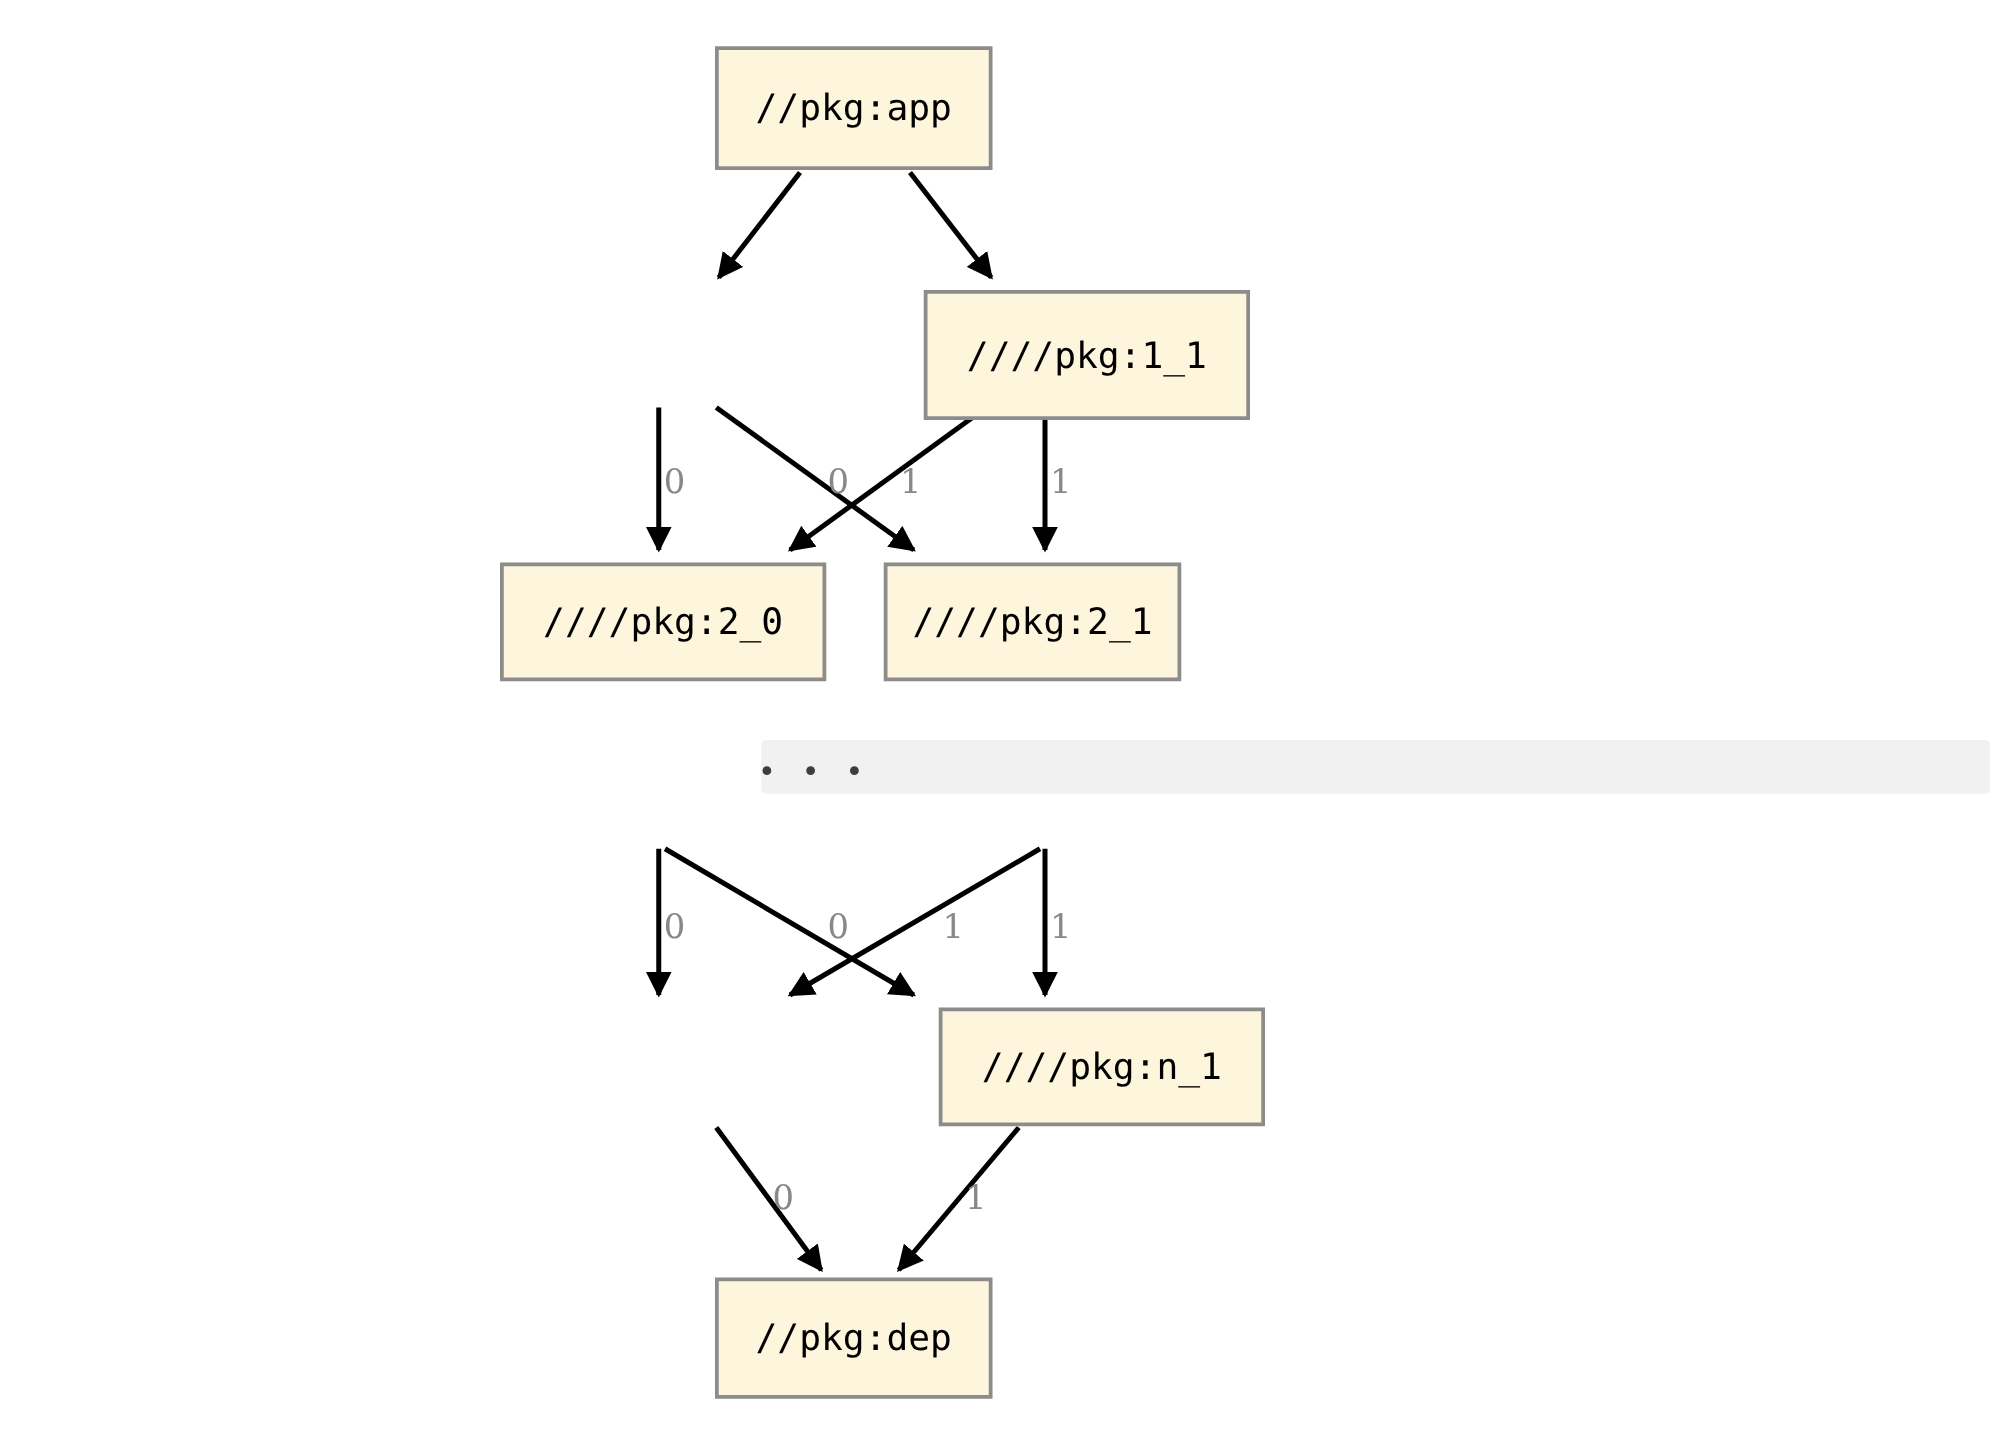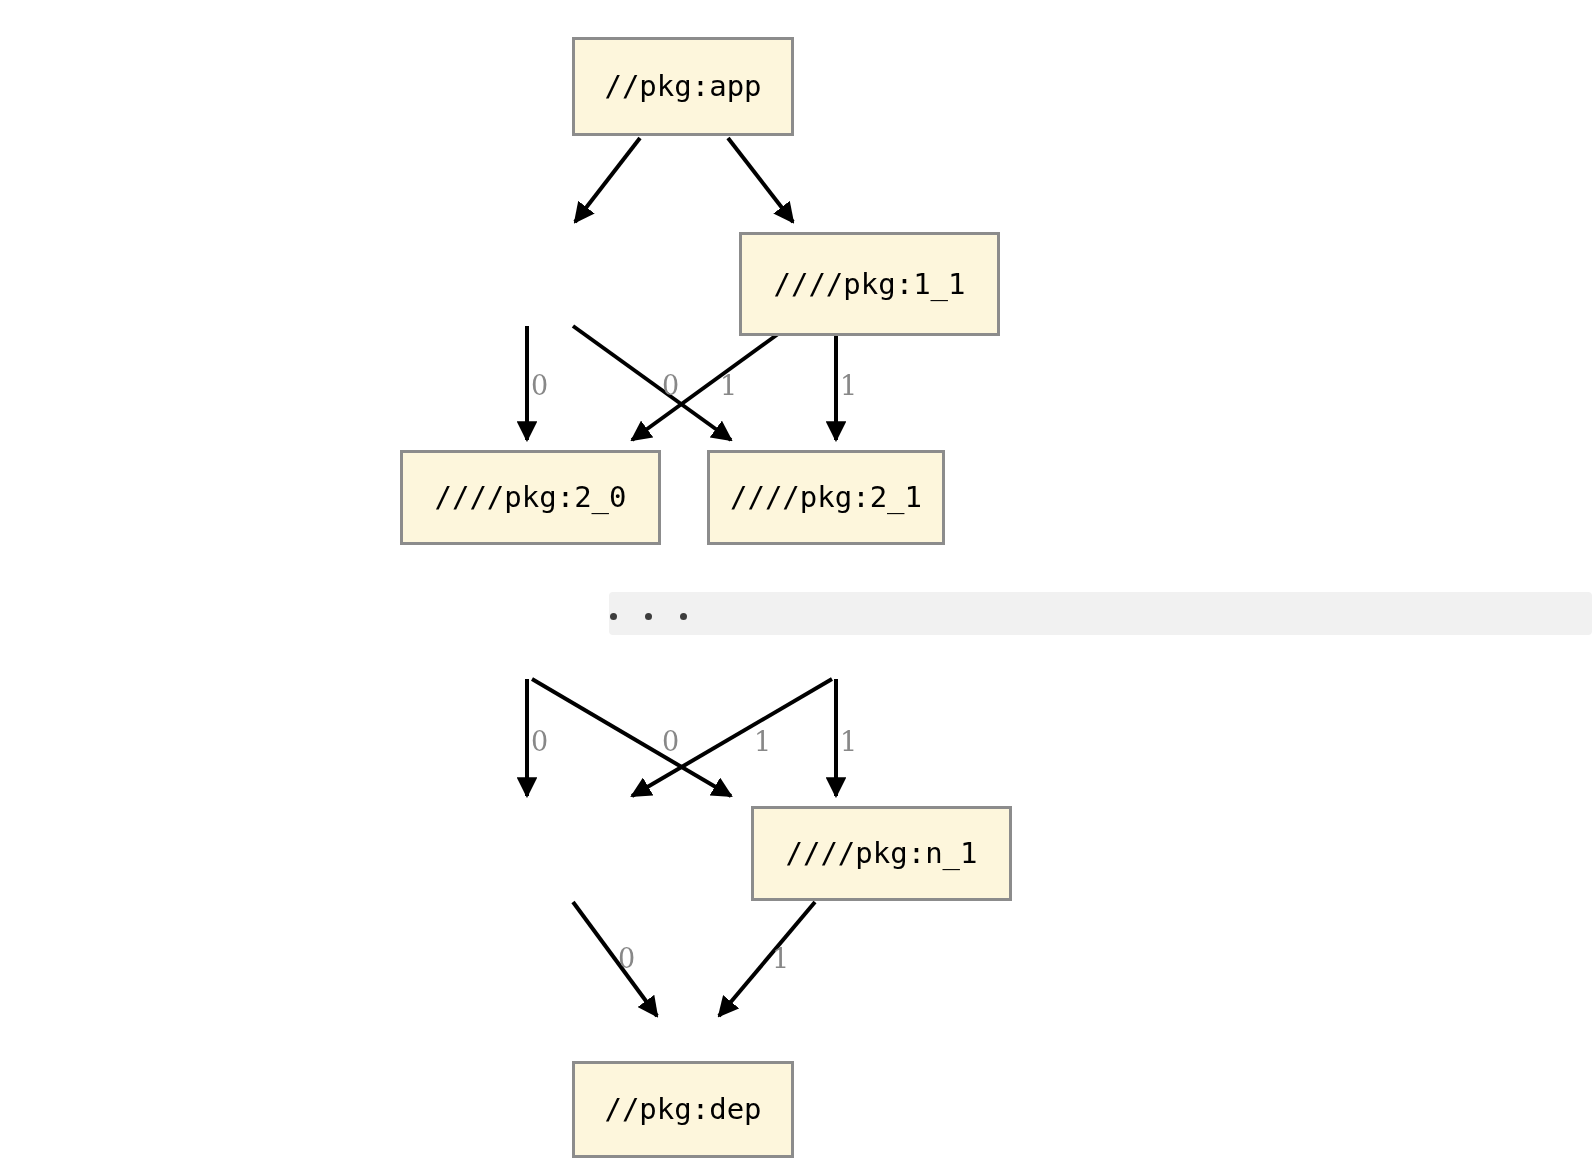--- a/index.html
+++ b/index.html
@@ -120,21 +120,21 @@
 
   <div class="node-box" style="left:707px; top:450px; width:238px; height:95px;">
     <span class="node-label">////pkg:2_1</span>
   </div>
 
 
   <div class="node-box" style="left:707px; top:806px; width:261px; height:95px;margin-left:44px;">
     <span class="node-label">////pkg:n_1</span>
   </div>
 
-  <div class="node-box" style="left:572px; top:1061px; width:222px; height:97px;">
+  <div class="node-box" style="left:572px; top:1022px; width:222px; height:97px;">
     <span class="node-label">//pkg:dep</span>
   </div>
 
   <span class="edge-label" style="left:531px; top:372px;">0</span>
   <span class="edge-label" style="left:662px; top:372px;">0</span>
   <span class="edge-label" style="left:720px; top:372px;">1</span>
   <span class="edge-label" style="left:840px; top:372px;">1</span>
 
   <span class="edge-label" style="left:531px; top:728px;">0</span>
   <span class="edge-label" style="left:662px; top:728px;">0</span>

